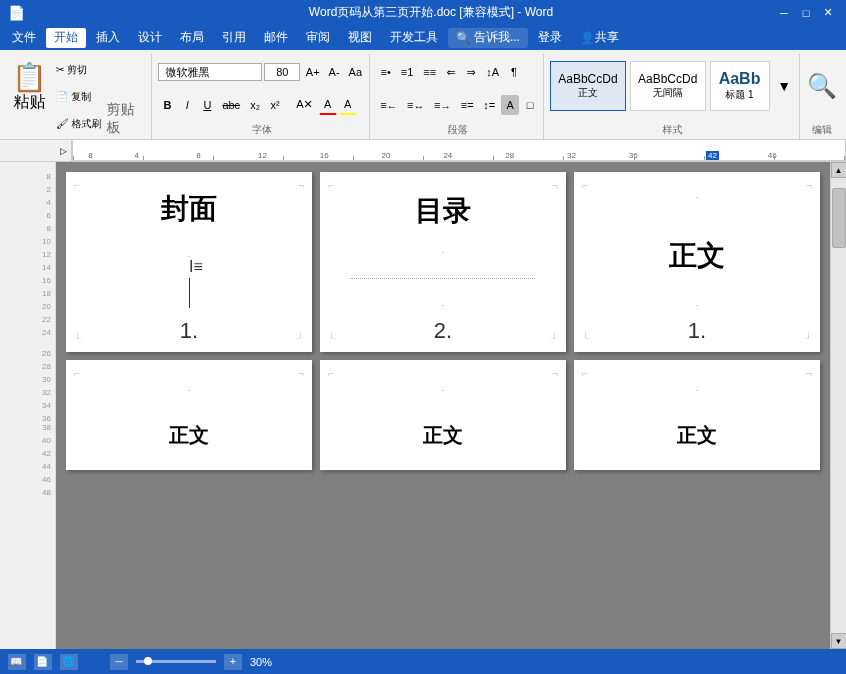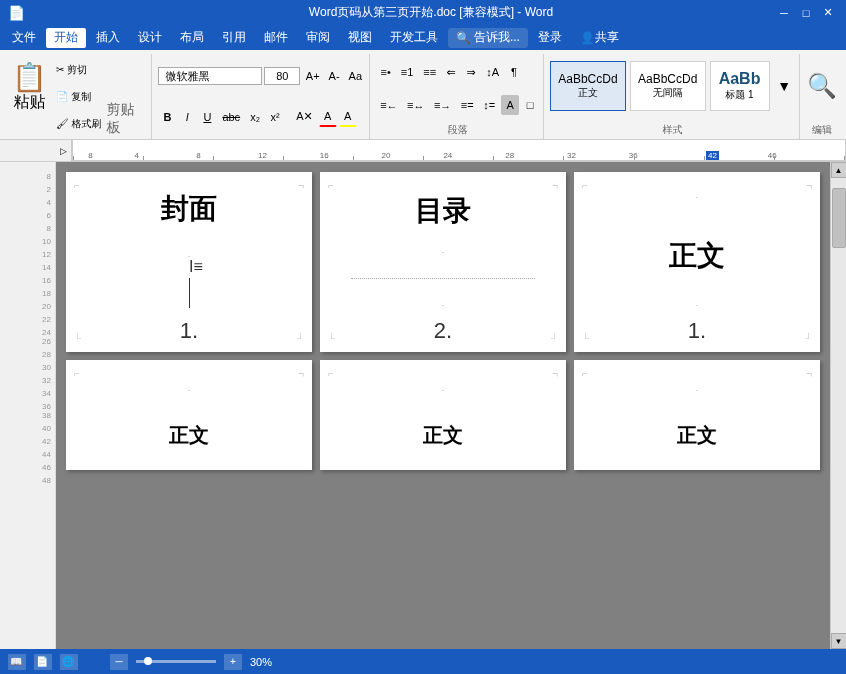--- a/index.html
+++ b/index.html
@@ -369,20 +369,21 @@
       <button class="ribbon-btn italic">I</button>
       <button class="ribbon-btn underline">U</button>
       <button class="ribbon-btn" style="text-decoration:line-through;">abc</button>
       <button class="ribbon-btn">x₂</button>
       <button class="ribbon-btn">x²</button>
       <span style="width:4px;"></span>
       <button class="ribbon-btn">A✕</button>
       <button class="ribbon-btn" style="border-bottom:2px solid red;">A</button>
       <button class="ribbon-btn" style="border-bottom:2px solid yellow;">A</button>
     </div>
+    <div class="ribbon-group-label">字体</div>
   </div>
 
   <div class="ribbon-group" style="min-width:120px;">
     <div class="ribbon-row">
       <button class="ribbon-btn">≡•</button>
       <button class="ribbon-btn">≡1</button>
       <button class="ribbon-btn">≡≡</button>
       <button class="ribbon-btn">⇐</button>
       <button class="ribbon-btn">⇒</button>
       <button class="ribbon-btn">↕A</button>
@@ -473,21 +474,21 @@
     <span style="font-size:8px;margin-top:4px;">6</span>
     <span style="font-size:8px;margin-top:4px;">8</span>
     <span style="font-size:8px;margin-top:4px;">10</span>
     <span style="font-size:8px;margin-top:4px;">12</span>
     <span style="font-size:8px;margin-top:4px;">14</span>
     <span style="font-size:8px;margin-top:4px;">16</span>
     <span style="font-size:8px;margin-top:4px;">18</span>
     <span style="font-size:8px;margin-top:4px;">20</span>
     <span style="font-size:8px;margin-top:4px;">22</span>
     <span style="font-size:8px;margin-top:4px;">24</span>
-    <span style="font-size:8px;margin-top:0;">26</span>
+    <span style="font-size:8px;margin-top:12px;">26</span>
     <span style="font-size:8px;margin-top:4px;">28</span>
     <span style="font-size:8px;margin-top:4px;">30</span>
     <span style="font-size:8px;margin-top:4px;">32</span>
     <span style="font-size:8px;margin-top:4px;">34</span>
     <span style="font-size:8px;margin-top:4px;">36</span>
     <span style="font-size:8px;">38</span>
     <span style="font-size:8px;margin-top:4px;">40</span>
     <span style="font-size:8px;margin-top:4px;">42</span>
     <span style="font-size:8px;margin-top:4px;">44</span>
     <span style="font-size:8px;margin-top:4px;">46</span>

